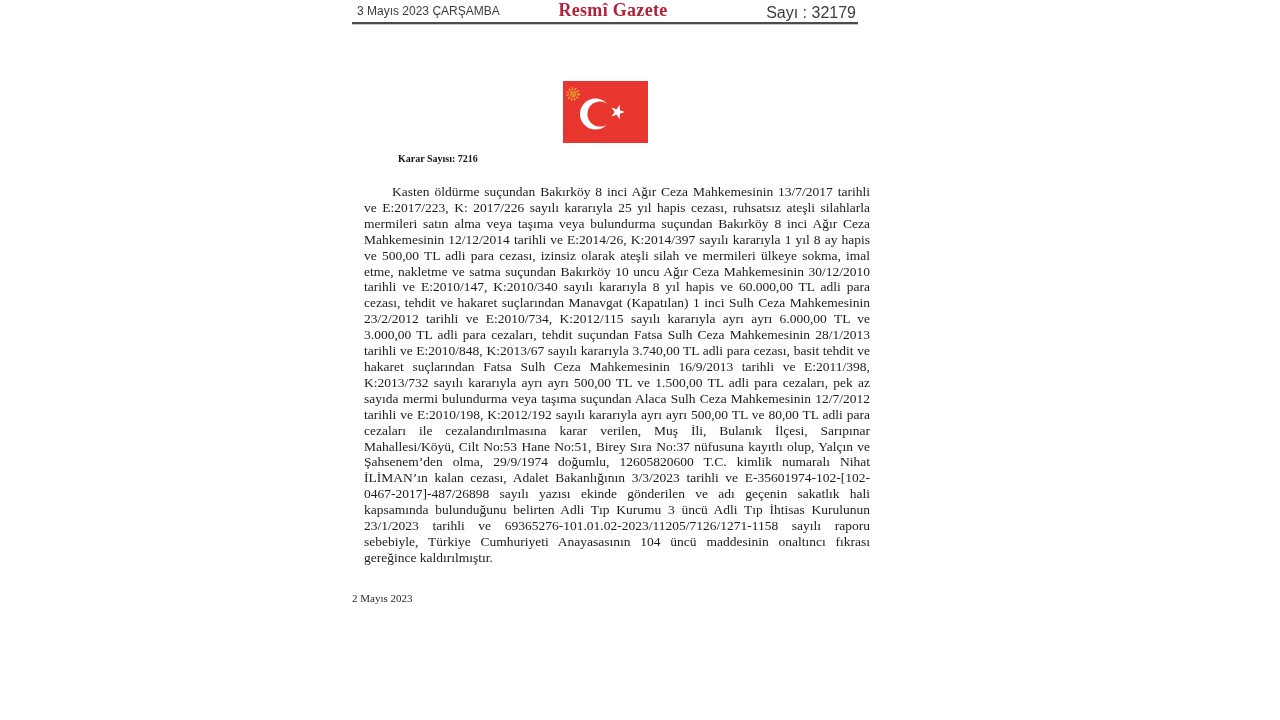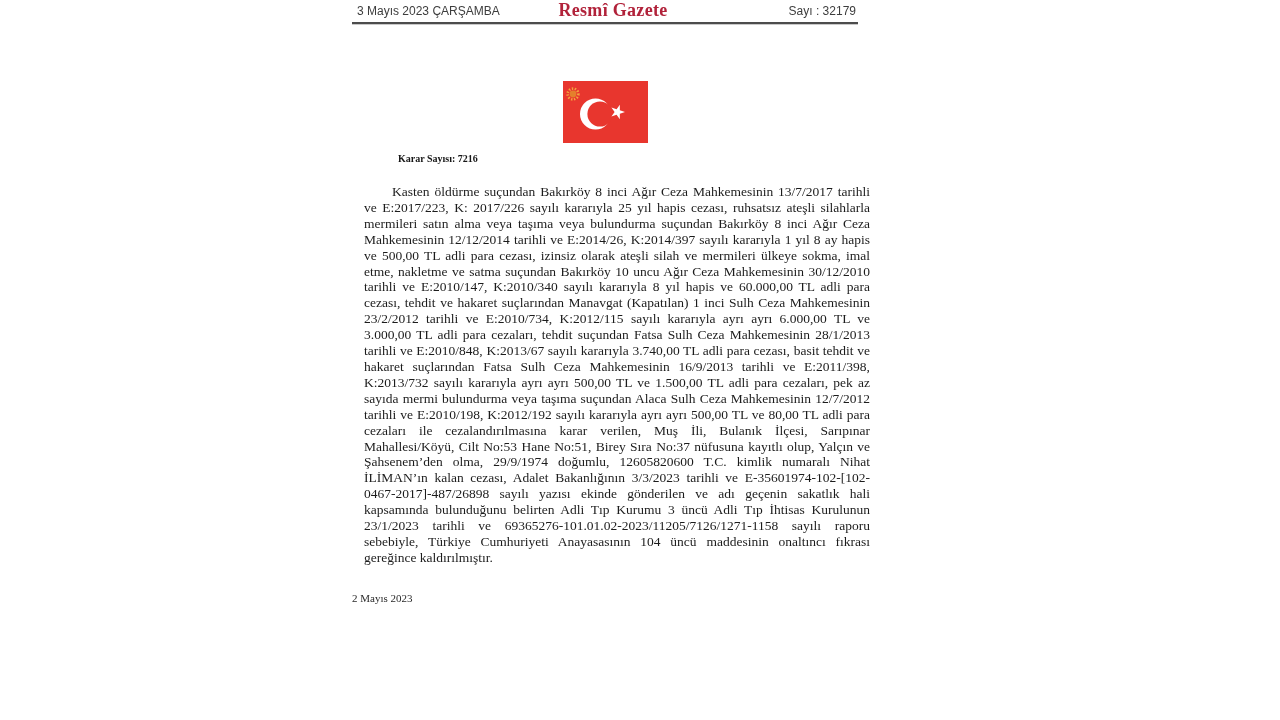--- a/index.html
+++ b/index.html
@@ -46,21 +46,21 @@
     font-family: "Liberation Serif", serif;
     font-weight: bold;
     font-size: 18px;
     color: var(--accent-red, #B1223A);
     letter-spacing: 0.3px;
   }
   .masthead-issue {
     position: absolute;
     right: 2px; top: 4px;
     font-family: "Liberation Sans", sans-serif;
-    font-size: 12px;
+    font-size: 16px;
     color: #3d3d3d;
     white-space: nowrap;
   }
   .masthead-rule {
     position: absolute;
     left: 0; top: 22px;
     width: 100%;
     height: 2px;
     background: #4c4c4c;
     border-bottom: 1px solid #c9c9c9;

